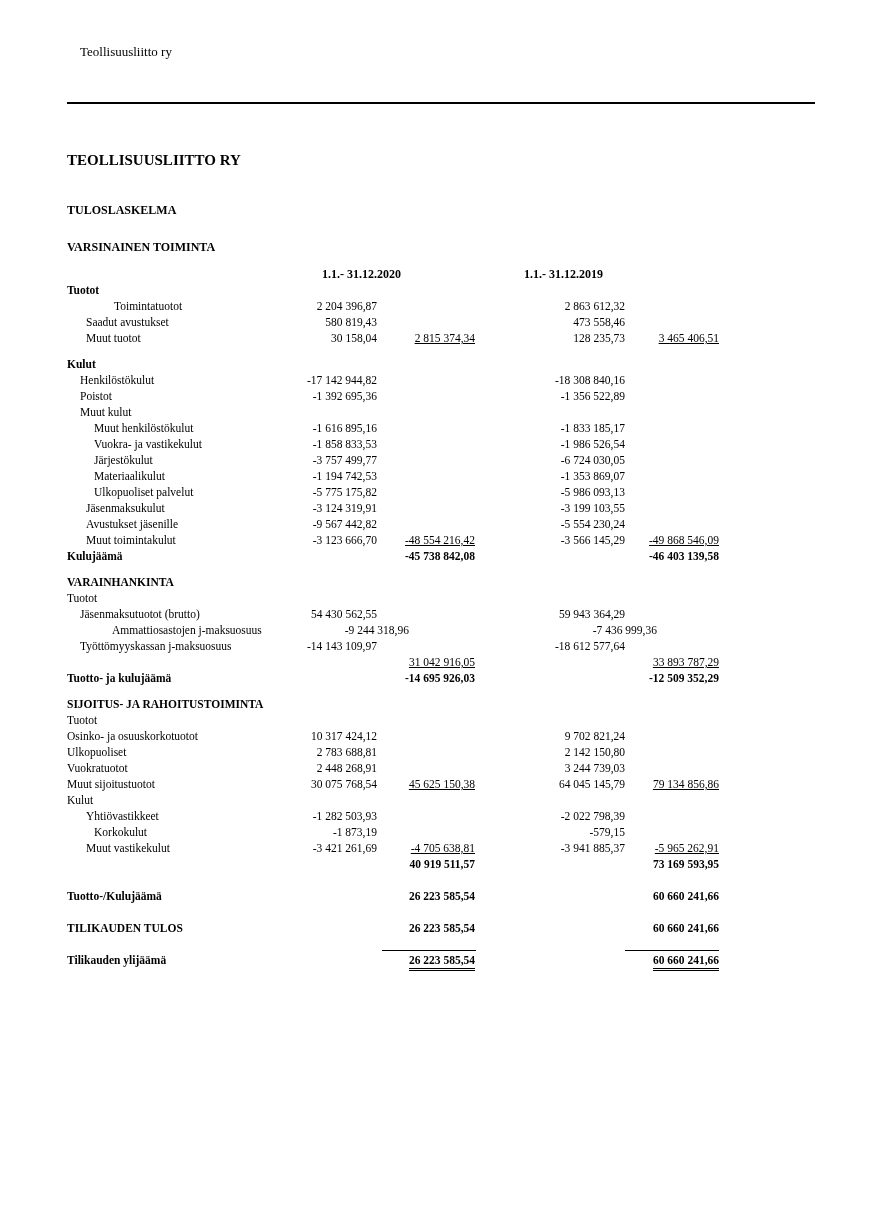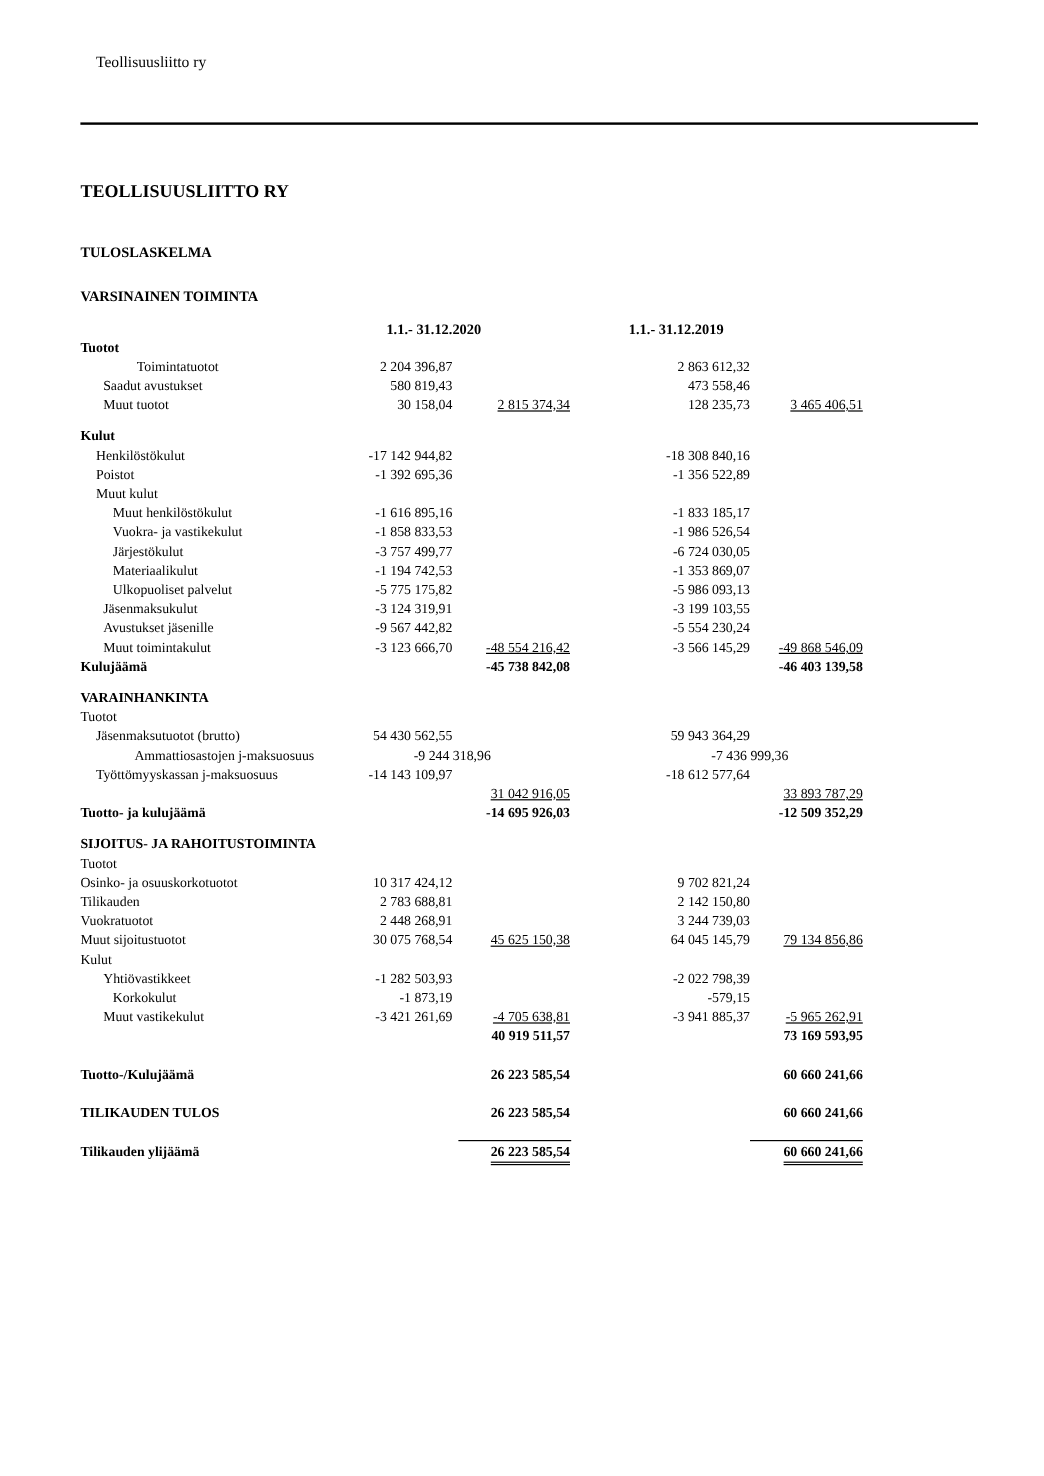--- a/index.html
+++ b/index.html
@@ -178,21 +178,21 @@
     </div>
     <div class="row" style="top: 712px;">
       <span class="lbl" style="left: 67px;">Tuotot</span>
     </div>
     <div class="row" style="top: 728px;">
       <span class="lbl" style="left: 67px;">Osinko- ja osuuskorkotuotot</span>
       <span class="num c1">10 317 424,12</span>
       <span class="num c3">9 702 821,24</span>
     </div>
     <div class="row" style="top: 744px;">
-      <span class="lbl" style="left: 67px;">Tilikauden</span>
+      <span class="lbl" style="left: 67px;">Ulkopuoliset</span>
       <span class="num c1">2 783 688,81</span>
       <span class="num c3">2 142 150,80</span>
     </div>
     <div class="row" style="top: 760px;">
       <span class="lbl" style="left: 67px;">Vuokratuotot</span>
       <span class="num c1">2 448 268,91</span>
       <span class="num c3">3 244 739,03</span>
     </div>
     <div class="row" style="top: 776px;">
       <span class="lbl" style="left: 67px;">Muut sijoitustuotot</span>

